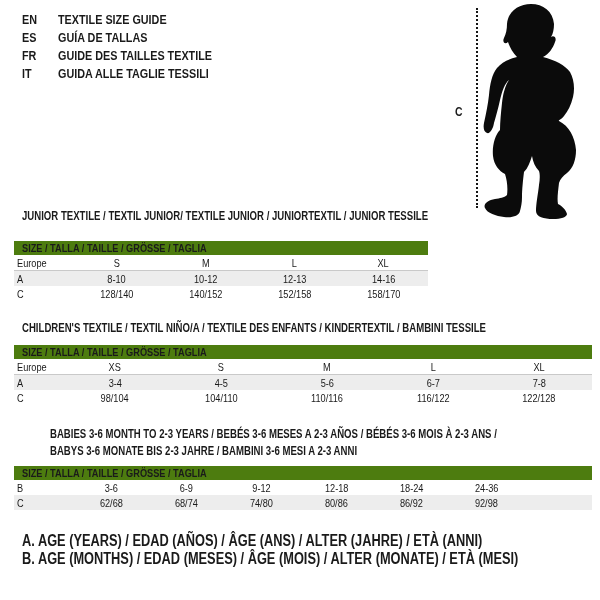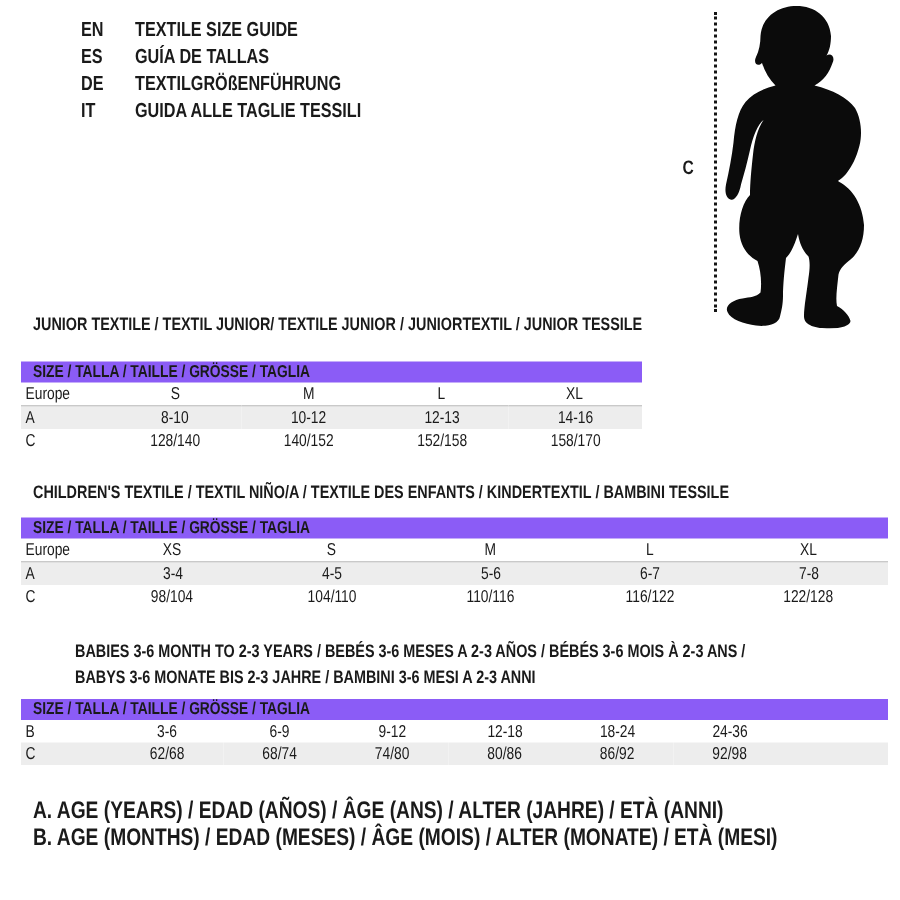--- a/index.html
+++ b/index.html
@@ -5,21 +5,21 @@
   html,body{margin:0;padding:0;}
   body{
     width:600px;height:600px;position:relative;background:#ffffff;
     font-family:"Liberation Sans", sans-serif;color:#1a1a1a;overflow:hidden;
   }
   
   .cond{display:inline-block;transform:scaleX(.8);transform-origin:0 50%;white-space:nowrap;}
   .cond.center{transform-origin:50% 50%;}
 
   
-  .lang-list{position:absolute;left:22px;top:11px;margin-left:32px;}
+  .lang-list{position:absolute;left:22px;top:11px;}
   .lang-row{height:18px;line-height:18px;font-weight:700;font-size:13.5px;}
   .lang-code{display:inline-block;width:36px;vertical-align:top;}
   .lang-name{vertical-align:top;}
 
   
   .dotline{position:absolute;left:476px;top:8px;height:200px;width:0;border-left:2px dotted #141414;}
   .c-label{position:absolute;left:455px;top:104px;font-weight:700;font-size:13px;}
   .baby{position:absolute;left:483px;top:4px;}
 
   
@@ -29,38 +29,38 @@
   #title3{top:426px;margin-left:28px;}
   #title3 .cond{display:block;}
 
   
   table.size-table{position:absolute;border-collapse:collapse;table-layout:fixed;}
   #t1{left:14px;top:241px;width:414px;}
   #t2{left:14px;top:345px;width:578px;}
   #t3{left:14px;top:466px;width:578px;}
   table.size-table td{padding:0;height:15px;font-size:11.5px;text-align:center;vertical-align:middle;}
   table.size-table tr.size-row td{
-    background:#8b5cf6;height:14px;text-align:left;padding-left:8px;
+    background:#4d7c0f;height:14px;text-align:left;padding-left:8px;
     font-weight:700;font-size:11.5px;
   }
   table.size-table td.lbl{text-align:left;padding-left:3px;}
   table.size-table tr.shaded td{background:#ededed;}
   table.size-table.has-line tr.first-data td{border-bottom:1px solid #c9c9c9;text-decoration:underline;}
 
   
   .notes{position:absolute;left:22px;top:532px;font-weight:700;font-size:16px;line-height:18px;}
   .note-line{display:block;}
 </style>
 </head>
 <body>
 
 <div class="lang-list" id="lang-list">
     <div class="lang-row"><span class="lang-code"><span class="cond">EN</span></span><span class="lang-name"><span class="cond">TEXTILE SIZE GUIDE</span></span></div>
     <div class="lang-row"><span class="lang-code"><span class="cond">ES</span></span><span class="lang-name"><span class="cond">GUÍA DE TALLAS</span></span></div>
-    <div class="lang-row"><span class="lang-code"><span class="cond">DE</span></span><span class="lang-name"><span class="cond">TEXTILGRÖßENFÜHRUNG</span></span></div>
+    <div class="lang-row"><span class="lang-code"><span class="cond">FR</span></span><span class="lang-name"><span class="cond">GUIDE DES TAILLES TEXTILE</span></span></div>
     <div class="lang-row"><span class="lang-code"><span class="cond">IT</span></span><span class="lang-name"><span class="cond">GUIDA ALLE TAGLIE TESSILI</span></span></div>
   </div>
 
 <div class="dotline"></div>
 <div class="c-label cond">C</div>
 <svg class="baby" width="114" height="215" viewBox="0 0 114 215" aria-hidden="true">
   <path fill="#0b0b0b" d="M48 0 C60 0 70 7 71 20 C71 25 70 30 68 33 C71 31 74 34 72 38 C70 44 66 50 60 53 C72 56 82 61 87 68 C91 75 92 85 90 93 C88 101 85 107 81 112 C77 117 70 120 65 118 C61 116 61 112 64 110 C67 108 70 106 72 103 C74 107 75 112 76 117 C86 122 92 133 93 146 C93 156 90 164 84 169 C80 172 77 175 76 179 C75 188 74 195 75 200 C79 202 83 206 84 210 C84 213 78 215 70 215 C61 215 53 213 53 207 C53 200 55 190 56 181 C57 175 57 170 56 167 C52 163 50 158 49 152 C47 158 45 164 41 168 C40 176 39 186 39 193 C39 199 38 203 37 207 C36 212 29 214 21 213 C13 212 4 209 2 204 C0 200 5 196 12 195 C17 194 21 194 24 191 C25 184 24 176 22 170 C16 167 11 161 10 152 C9 142 12 131 17 126 C17 118 18 108 19 99 C20 90 22 82 26 76 C22 79 19 87 17 96 C15 105 13 112 11 119 C10 125 7 130 4 129 C1 128 0 124 1 119 C3 110 5 100 6 91 C7 80 9 70 14 64 C19 58 26 55 34 53 C30 49 27 44 25 38 C22 41 19 38 21 34 C23 30 24 25 24 20 C25 7 36 0 48 0 Z"></path>
 </svg>
 
 <div class="tbl-title" id="title1">

